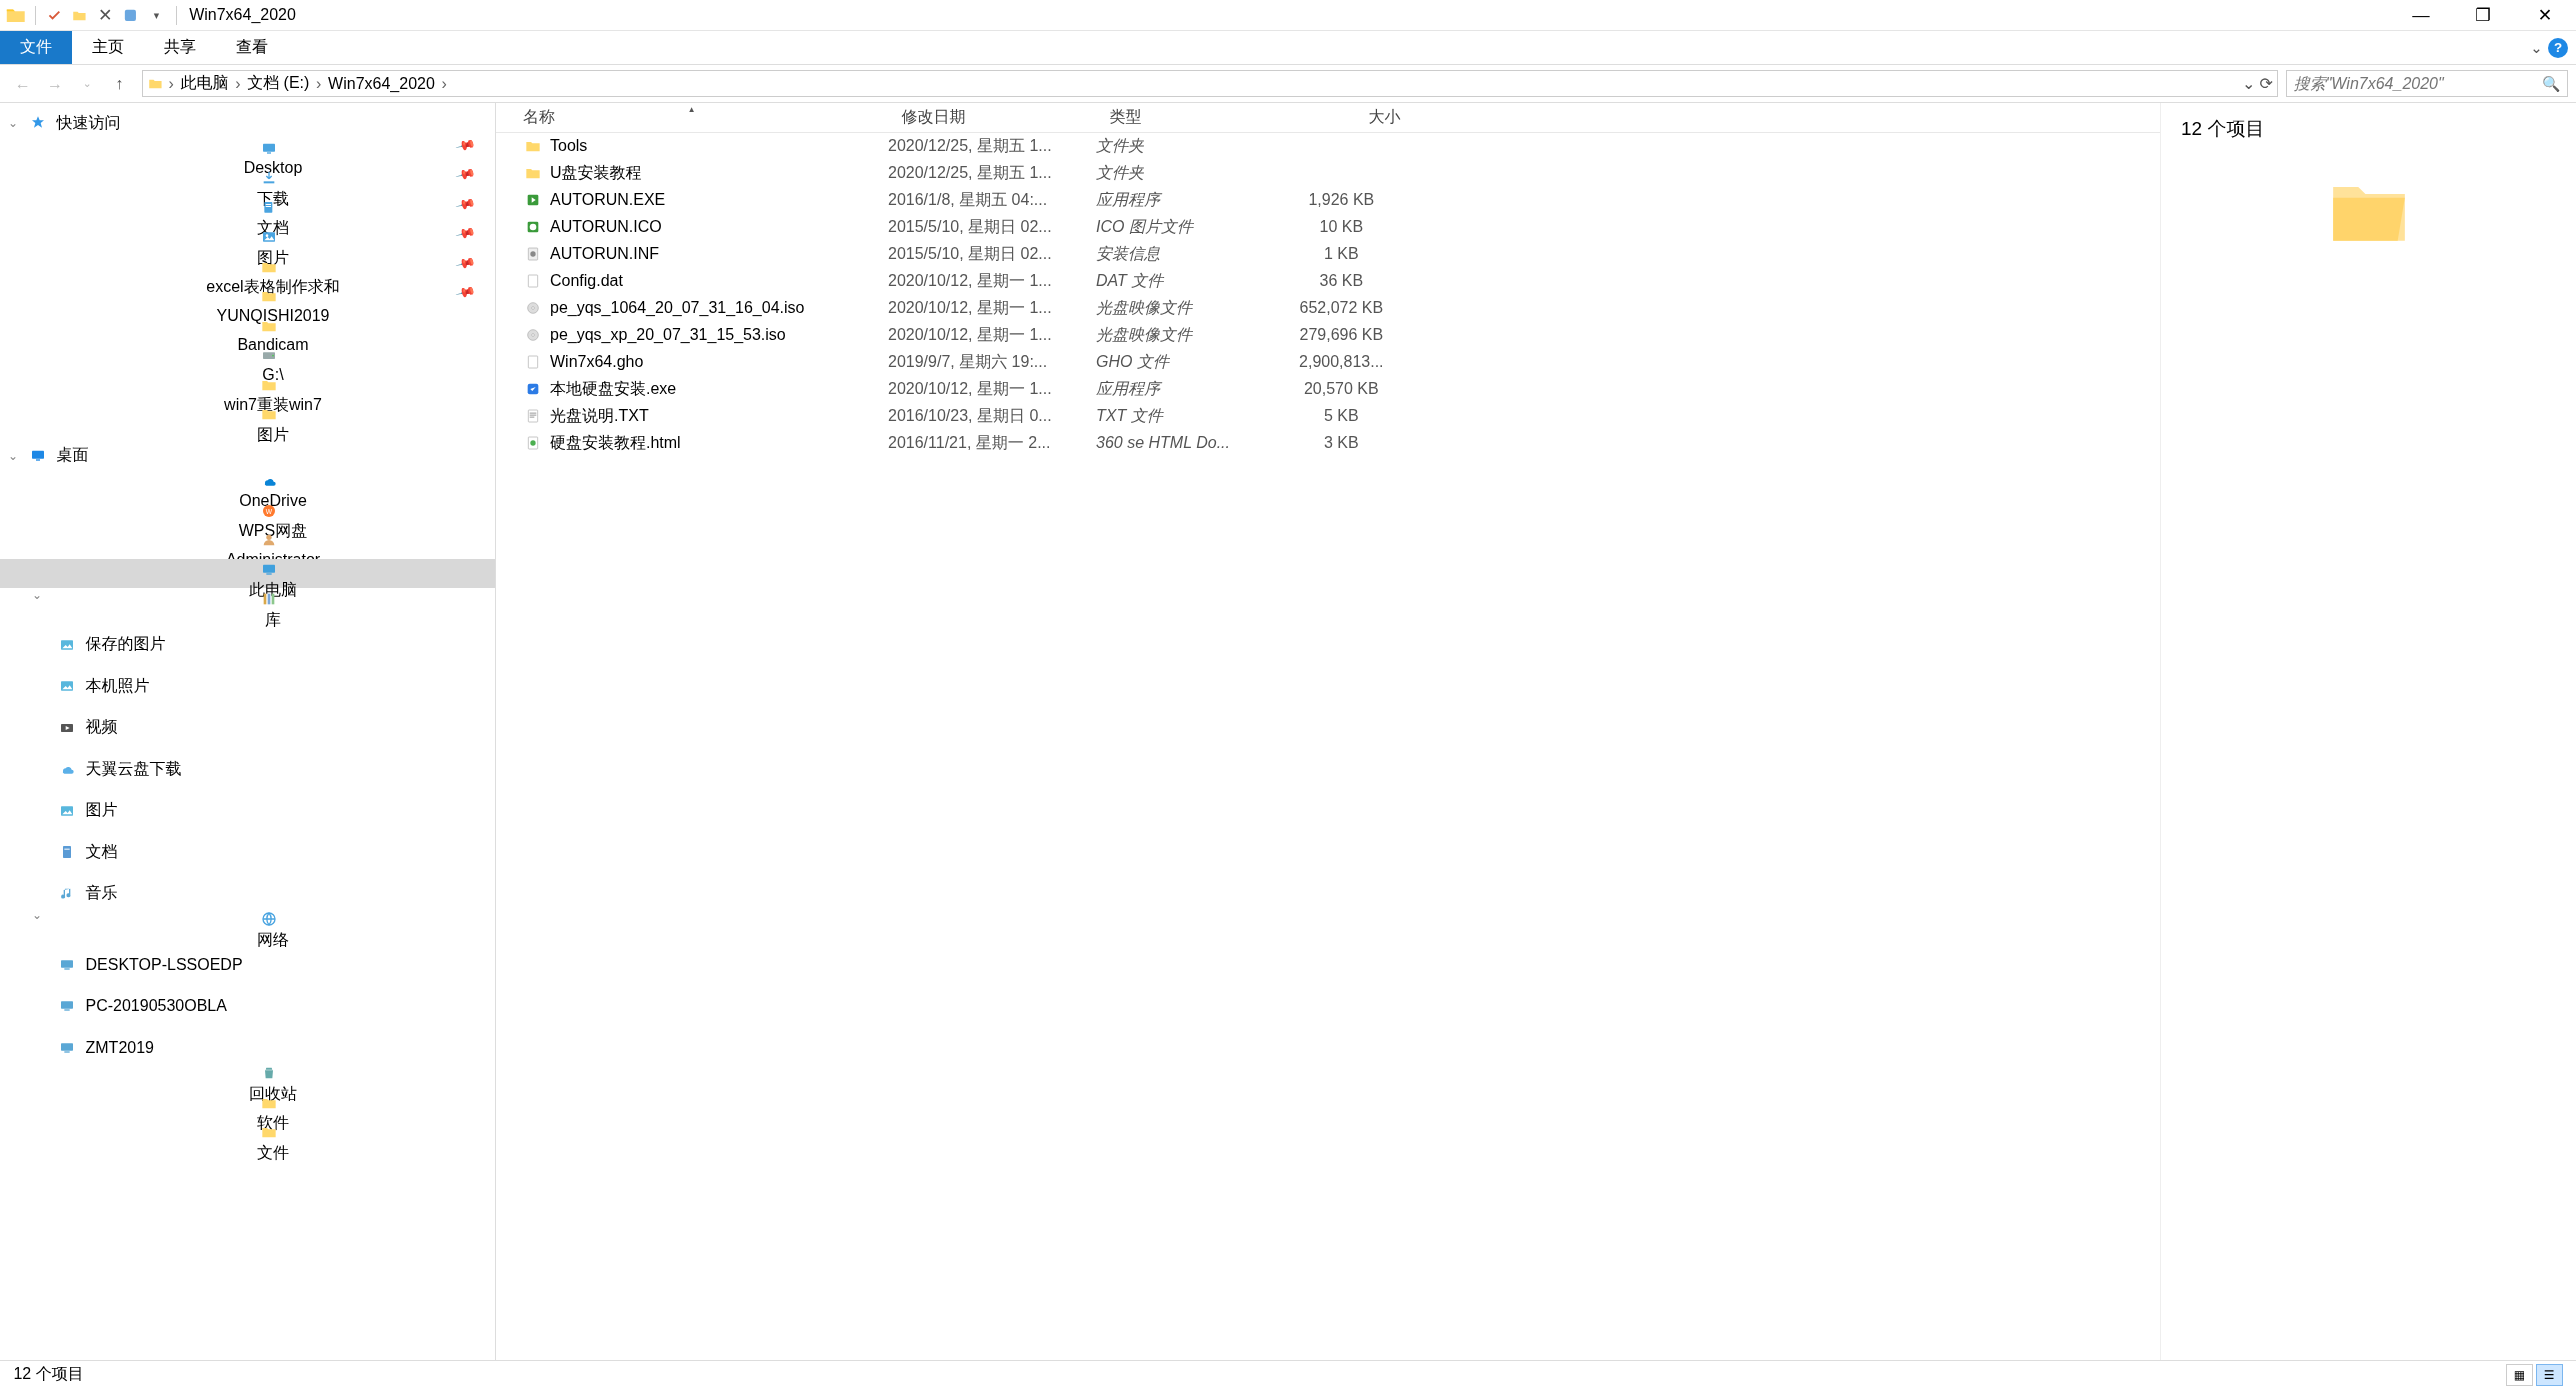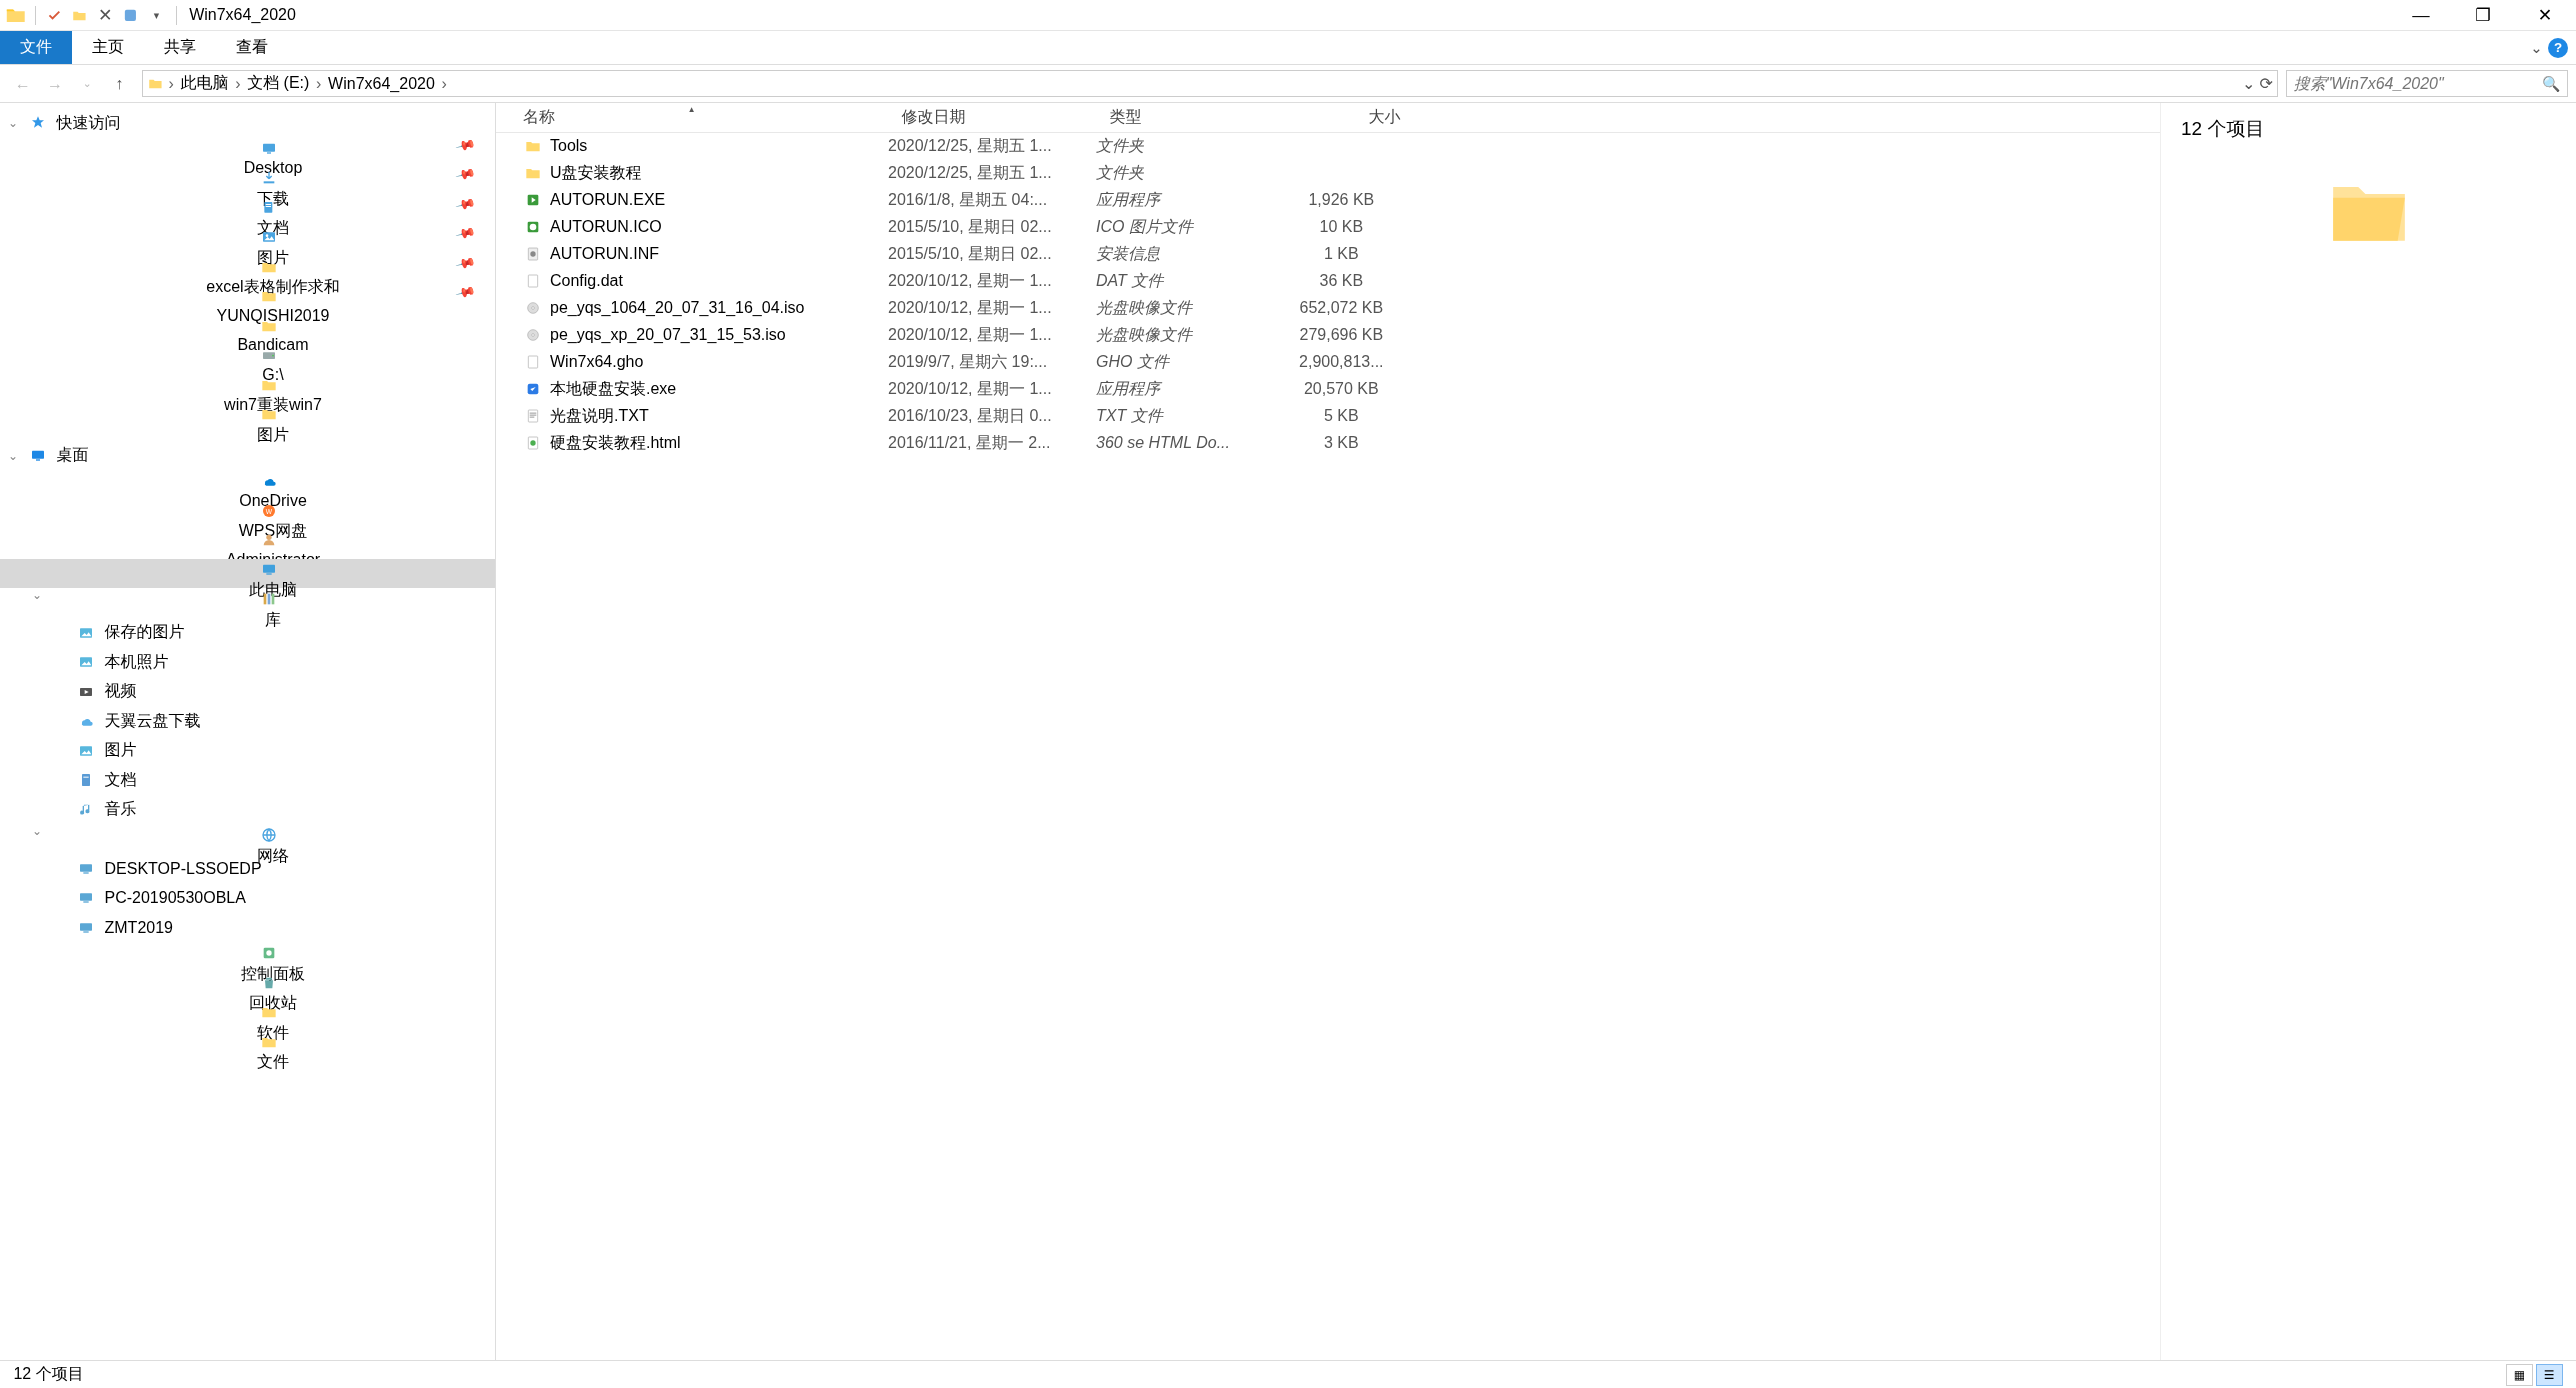--- a/index.html
+++ b/index.html
@@ -36,21 +36,21 @@
 .search-icon { color: #555; font-size: 14.8px; }
 
 
 .main { flex: 1; display: flex; overflow: hidden; }
 
 
 .sidebar { width: 496px; background: #fff; border-right: 0.7px solid #ddd; overflow-y: auto; padding: 5.4px 0; }
 .tree-item { display: flex; align-items: center; height: 29.5px; padding-left: 27px; font-size: 16px; color: #000; position: relative; }
 .tree-item.l1 { padding-left: 27px; font-weight: normal; }
 .tree-item.l2 { padding-left: 51px; flex-direction: column; }
-.tree-item.l3 { padding-left: 75px; }
+.tree-item.l3 { padding-left: 56px; margin-top: 12px; }
 .tree-item.selected { background: #d8d8d8; }
 .tree-icon { width: 21.5px; height: 21.5px; margin-right: 8px; display: flex; align-items: center; justify-content: center; flex-shrink: 0; }
 .pin { position: absolute; right: 20px; color: #7a7a7a; font-size: 13.4px; transform: rotate(30deg); }
 .tree-spacer { height: 8px; }
 .expander { position: absolute; left: 8px; width: 13.4px; color: #888; font-size: 12px; }
 .tree-item.l2 .expander { left: 32px; }
 
 
 .content { flex: 1; display: flex; background: #fff; }
 .filelist { flex: 1; display: flex; flex-direction: column; }
@@ -420,29 +420,20 @@
           <svg viewBox="0 0 24 24" width="16" height="16">
             <rect x="3" y="5" width="18" height="11" rx="1" fill="#5aa7d5"></rect>
             <rect x="8" y="17" width="8" height="2" fill="#5aa7d5"></rect>
           </svg>
         </span>
         <span>ZMT2019</span>
       </div>
       <div class="tree-item l2">
         <span class="tree-icon">
           <svg viewBox="0 0 24 24" width="16" height="16">
-            <rect x="4" y="4" width="16" height="16" rx="2" fill="#6b8"></rect>
-            <circle cx="12" cy="12" r="4" fill="#fff"></circle>
-          </svg>
-        </span>
-        <span>控制面板</span>
-      </div>
-      <div class="tree-item l2">
-        <span class="tree-icon">
-          <svg viewBox="0 0 24 24" width="16" height="16">
             <path fill="#6aa" d="M8 4h8l1 3H7zM6 8h12l-1 12H7z"></path>
           </svg>
         </span>
         <span>回收站</span>
       </div>
       <div class="tree-item l2">
         <span class="tree-icon">
           <svg viewBox="0 0 24 24" width="16" height="16">
             <path fill="#ffd86b" d="M2 6h7l2 2h11v12H2z"></path>
           </svg>

